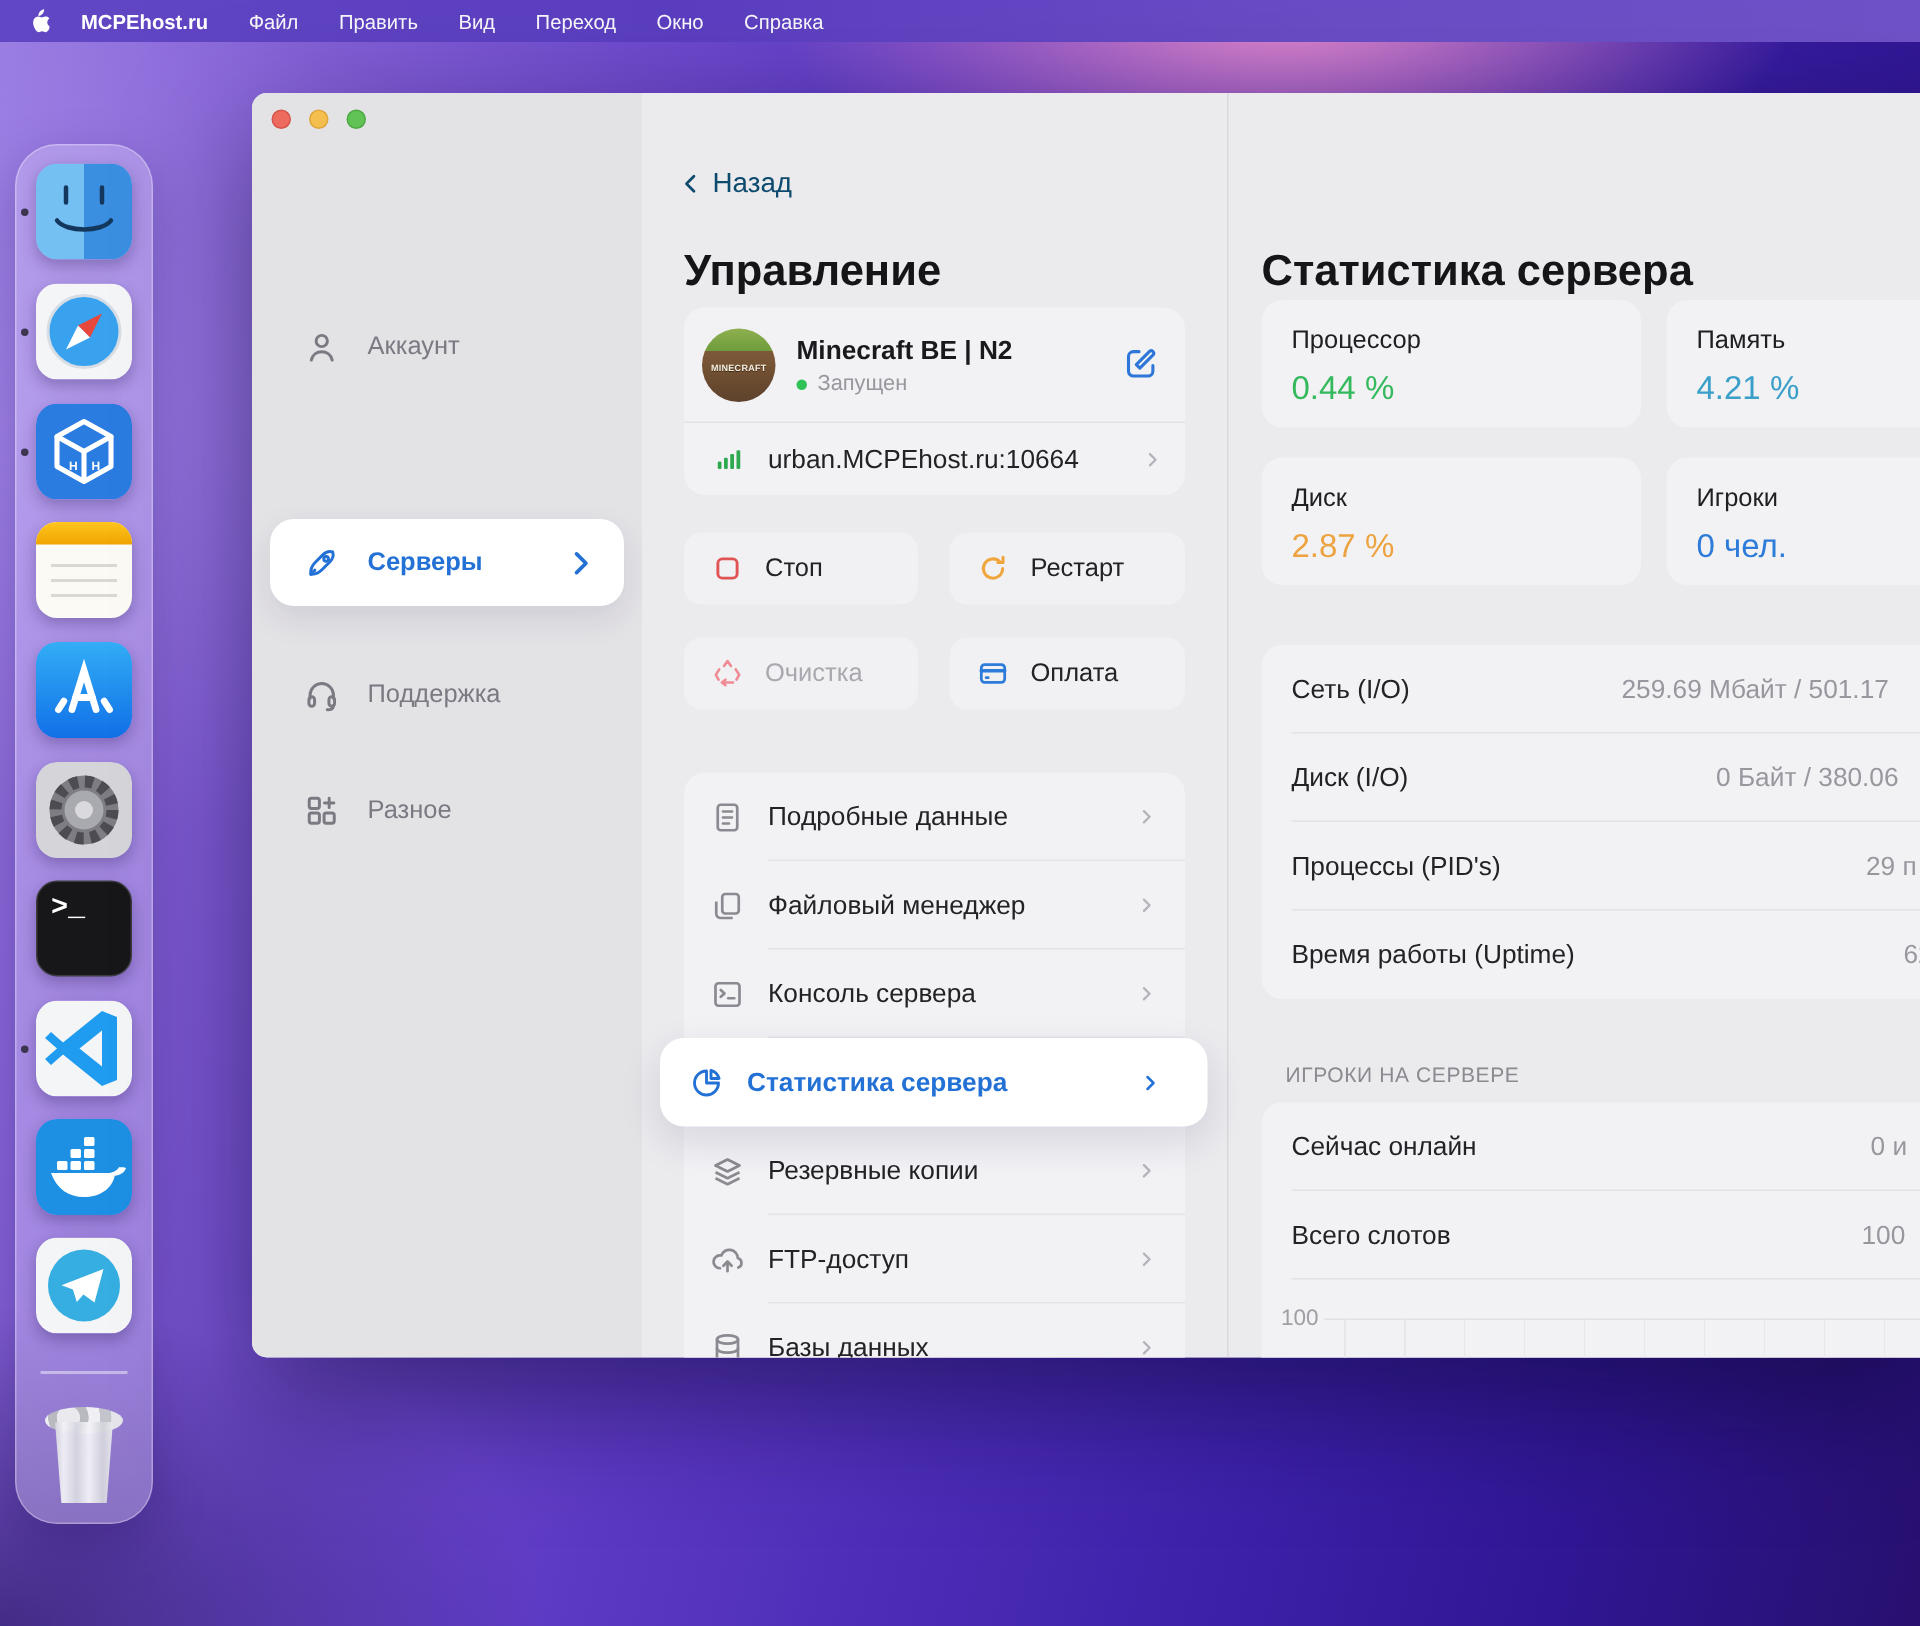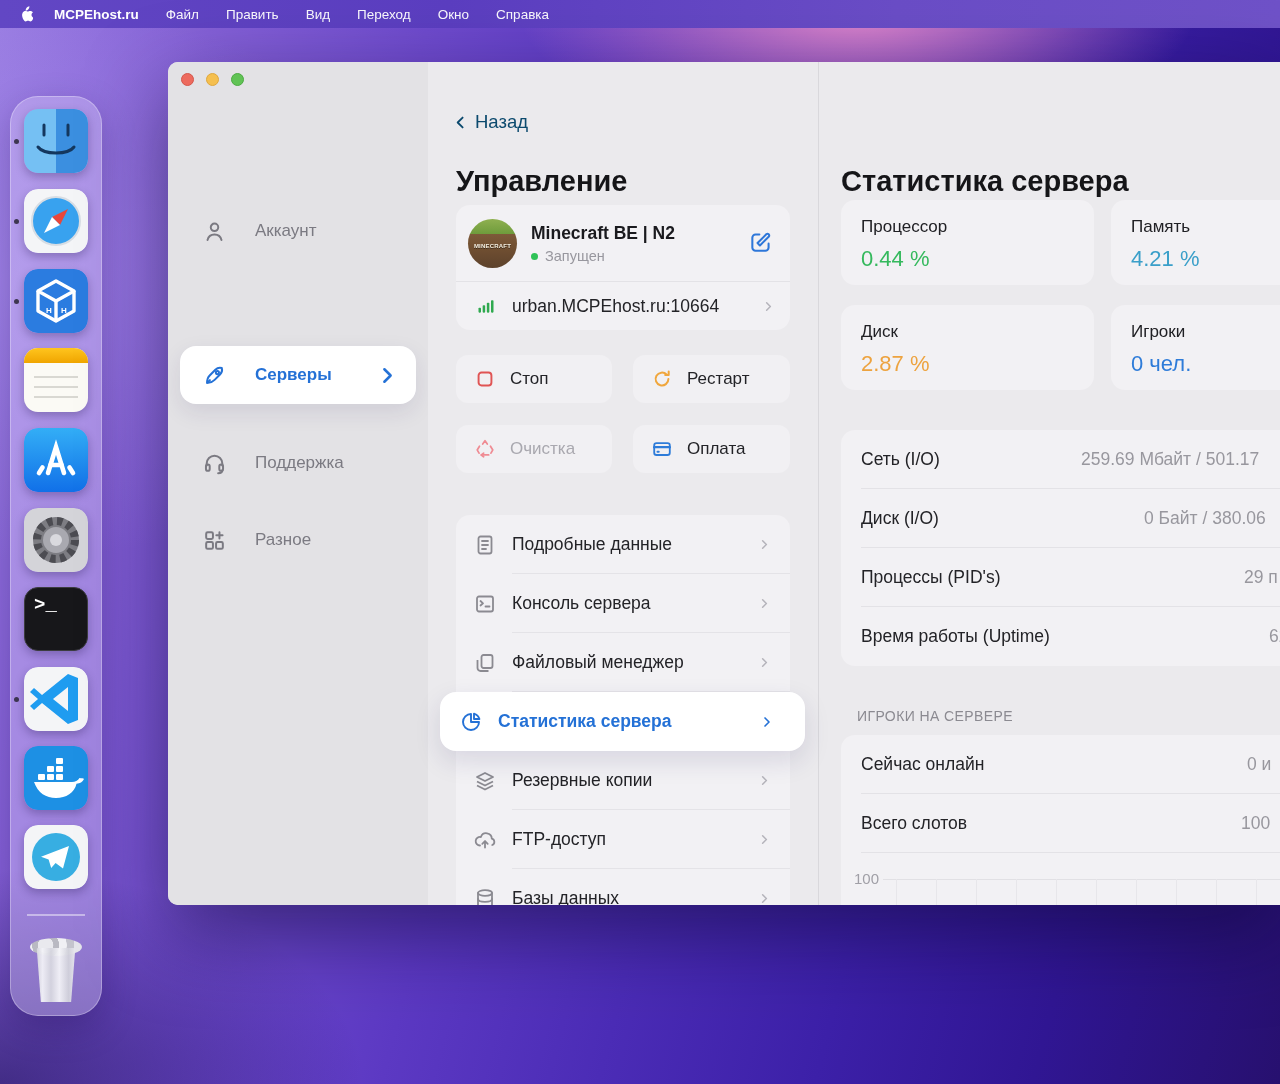--- a/index.html
+++ b/index.html
@@ -41,21 +41,21 @@
   
   .window{position:absolute;left:168px;top:62px;width:1112px;height:843px;background:#ebeaed;
     border-radius:10px 0 0 10px;box-shadow:0 30px 80px rgba(12,5,45,.5);overflow:hidden;}
   .traffic{position:absolute;left:13px;top:11px;display:flex;gap:12px;z-index:9;}
   .tl{width:13px;height:13px;border-radius:50%;box-sizing:border-box;}
   .tl.r{background:#ed6a5e;border:1px solid #d4564b;}
   .tl.y{background:#f5bf4f;border:1px solid #dfa73d;}
   .tl.g{background:#61c355;border:1px solid #4caa42;}
   
   .sidebar{position:absolute;left:0;top:0;width:260px;height:100%;background:#e3e2e5;}
-  .side-item{position:absolute;left:12px;width:236px;height:58px;display:flex;align-items:center;gap:28px;
+  .side-item{position:absolute;left:12px;width:236px;height:58px;display:flex;align-items:center;gap:18px;
     padding:0 16px 0 22px;box-sizing:border-box;color:#7b7a82;font-size:17px;cursor:default;}
   .side-item svg{width:25px;height:25px;flex:none;}
   .side-item.selected{background:#fff;border-radius:16px;color:#2471d6;font-weight:700;
     box-shadow:0 8px 22px rgba(40,30,90,.10);}
   .side-chev{margin-left:auto;}
   
   .midpanel{position:absolute;left:260px;top:0;width:390px;height:100%;background:#ebeaed;}
   .back-btn{position:absolute;left:24px;top:49px;display:flex;align-items:center;gap:6px;
     color:#0c4a6e;font-size:18.5px;font-weight:500;cursor:default;}
   .mid-title{position:absolute;left:28px;top:84px;font-size:29px;font-weight:700;color:#151518;}
@@ -397,36 +397,36 @@
           <svg class="mi" viewBox="0 0 24 24" fill="none" stroke="currentColor" stroke-width="1.8" stroke-linecap="round">
             <rect x="5.5" y="3.5" width="13" height="17" rx="2"></rect>
               <path d="M9 8h6M9 12h6M9 16h4"></path>
             </svg>
           <span>Подробные данные</span>
           <svg class="chev" viewBox="0 0 24 24" width="15" height="15" fill="none" stroke="currentColor" stroke-width="2.4" stroke-linecap="round" stroke-linejoin="round">
               <path d="M9 6l6 6-6 6"></path>
             </svg>
         </div>
         <div class="menu-row">
+          <svg class="mi" viewBox="0 0 24 24" fill="none" stroke="currentColor" stroke-width="1.8" stroke-linejoin="round">
+            <rect x="8.5" y="4" width="11" height="13" rx="2"></rect>
+              <path d="M15.5 20h-8a3 3 0 0 1-3-3V9"></path>
+            </svg>
+          <span>Файловый менеджер</span>
+          <svg class="chev" viewBox="0 0 24 24" width="15" height="15" fill="none" stroke="currentColor" stroke-width="2.4" stroke-linecap="round" stroke-linejoin="round">
+              <path d="M9 6l6 6-6 6"></path>
+            </svg>
+        </div>
+        <div class="menu-row">
           <svg class="mi" viewBox="0 0 24 24" fill="none" stroke="currentColor" stroke-width="1.8" stroke-linecap="round" stroke-linejoin="round">
             <rect x="4" y="4.5" width="16" height="15" rx="2"></rect>
               <path d="M7.5 9l2.5 2.3L7.5 13.5"></path>
               <path d="M12.5 14.5h4"></path>
             </svg>
           <span>Консоль сервера</span>
-          <svg class="chev" viewBox="0 0 24 24" width="15" height="15" fill="none" stroke="currentColor" stroke-width="2.4" stroke-linecap="round" stroke-linejoin="round">
-              <path d="M9 6l6 6-6 6"></path>
-            </svg>
-        </div>
-        <div class="menu-row">
-          <svg class="mi" viewBox="0 0 24 24" fill="none" stroke="currentColor" stroke-width="1.8" stroke-linejoin="round">
-            <rect x="8.5" y="4" width="11" height="13" rx="2"></rect>
-              <path d="M15.5 20h-8a3 3 0 0 1-3-3V9"></path>
-            </svg>
-          <span>Файловый менеджер</span>
           <svg class="chev" viewBox="0 0 24 24" width="15" height="15" fill="none" stroke="currentColor" stroke-width="2.4" stroke-linecap="round" stroke-linejoin="round">
               <path d="M9 6l6 6-6 6"></path>
             </svg>
         </div>
         <div class="menu-row selected">
           <svg class="mi" viewBox="0 0 24 24" fill="none" stroke="currentColor" stroke-width="1.9" stroke-linejoin="round">
             <path d="M12 12V4a8 8 0 1 0 8 8z"></path>
               <path d="M15 3.6A8 8 0 0 1 20.4 9H15z"></path>
             </svg>
           <span>Статистика сервера</span>

